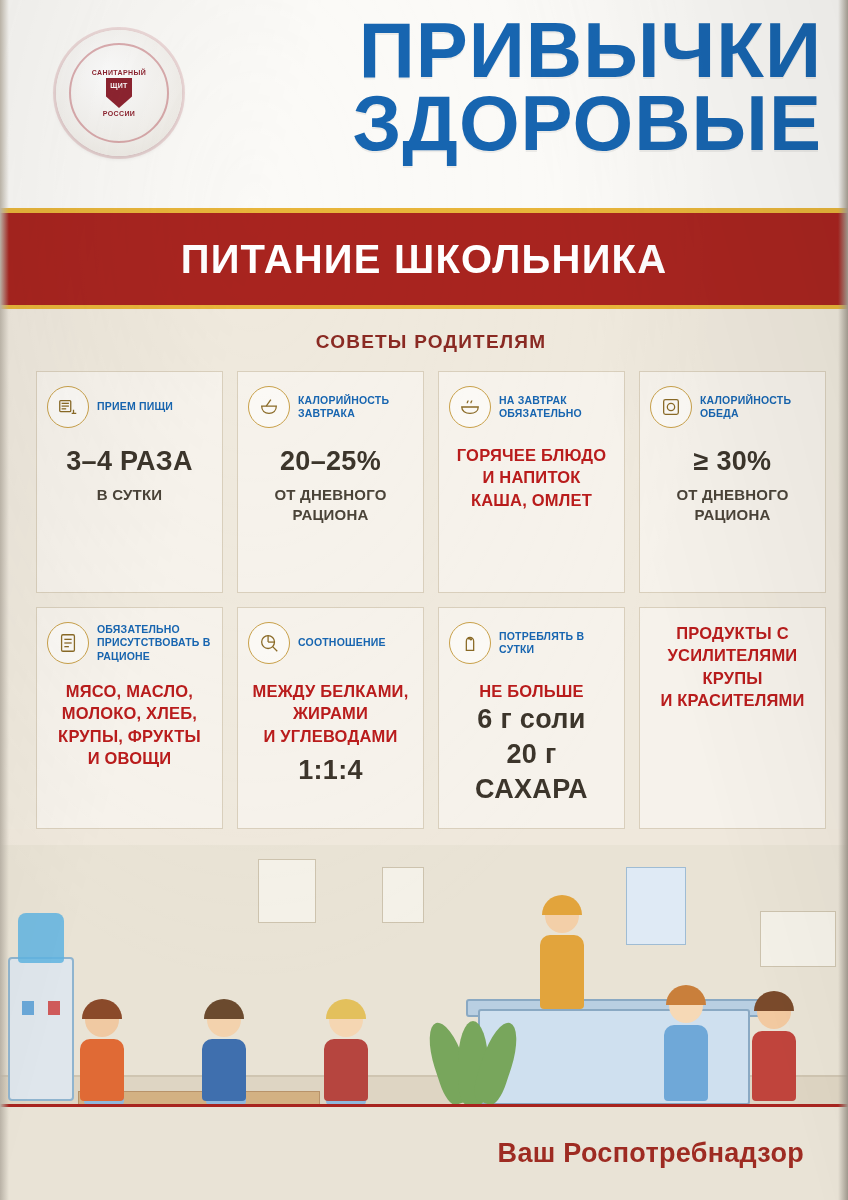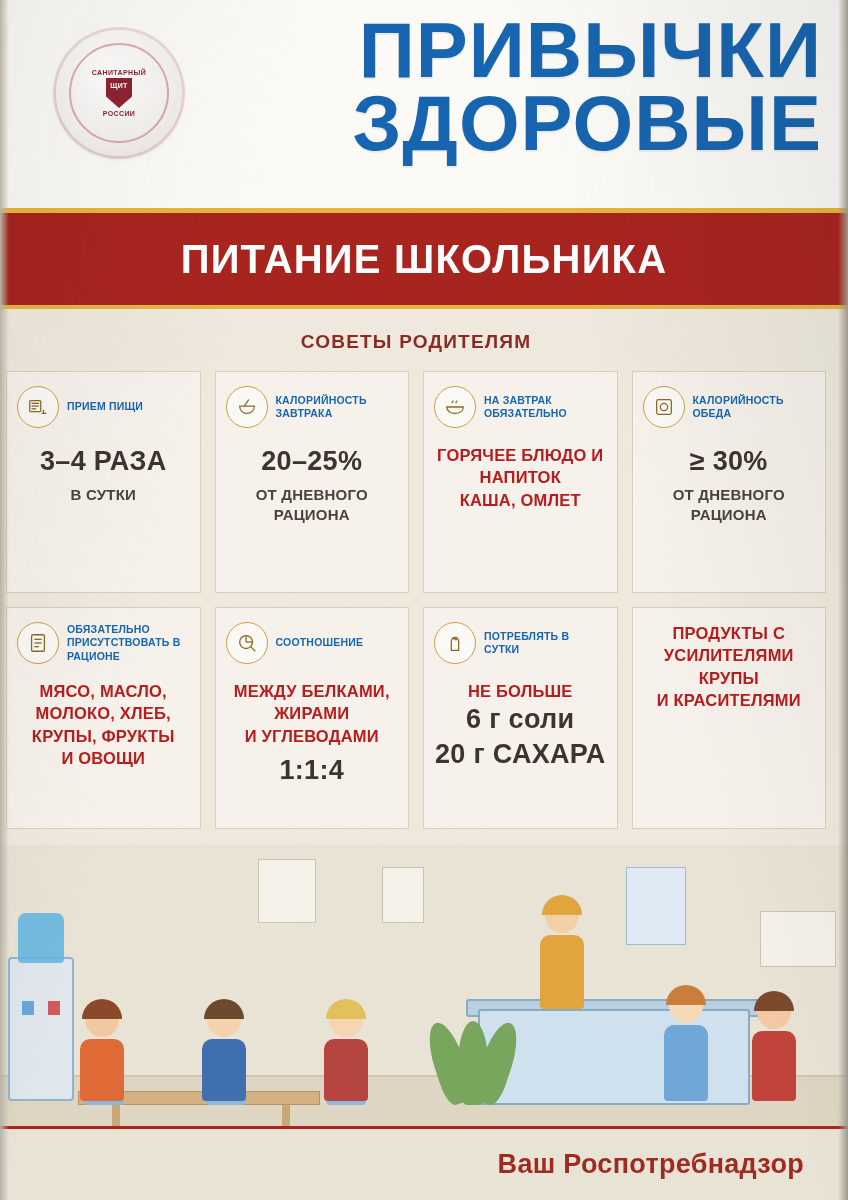--- a/index.html
+++ b/index.html
@@ -129,21 +129,21 @@
     margin: 0;
     color: #ffffff;
     font-size: 40px;
     font-weight: 700;
     letter-spacing: 1.2px;
   }
 
   
   .advice {
     position: relative;
-    padding: 22px 22px 0 6px;
+    padding: 22px 22px 0 36px;
     background: #efe9dd;
   }
   .advice-title {
     text-align: center;
     color: #8a2a23;
     font-weight: 700;
     font-size: 19px;
     letter-spacing: 1.2px;
     margin-bottom: 18px;
   }
@@ -274,21 +274,21 @@
   .kid .hair { position:absolute; left: 50%; transform: translateX(-50%); top: -4px; width: 40px; height: 20px; border-radius: 20px 20px 0 0; }
   .kid .body { width: 44px; height: 62px; border-radius: 10px 10px 4px 4px; margin: 2px auto 0; }
   .chair { position:absolute; bottom: 92px; width: 40px; height: 58px; background:#8fb8dd; border-radius: 4px; }
   .plant { position:absolute; left: 430px; bottom: 92px; width: 86px; height: 96px; }
   .plant .leaf { position:absolute; bottom:0; width: 30px; height: 84px; background:#78a65c; border-radius: 50% 50% 30% 30%; }
 
   
   .footer {
     position: absolute;
     left: 0; right: 0; bottom: 0;
-    height: 74px;
+    height: 96px;
     background: #e9e3d6;
     display: flex;
     align-items: center;
     justify-content: flex-end;
     padding-right: 44px;
     box-sizing: border-box;
     border-top: 3px solid #a8241f;
   }
   .footer span {
     color: #9e2b22;

